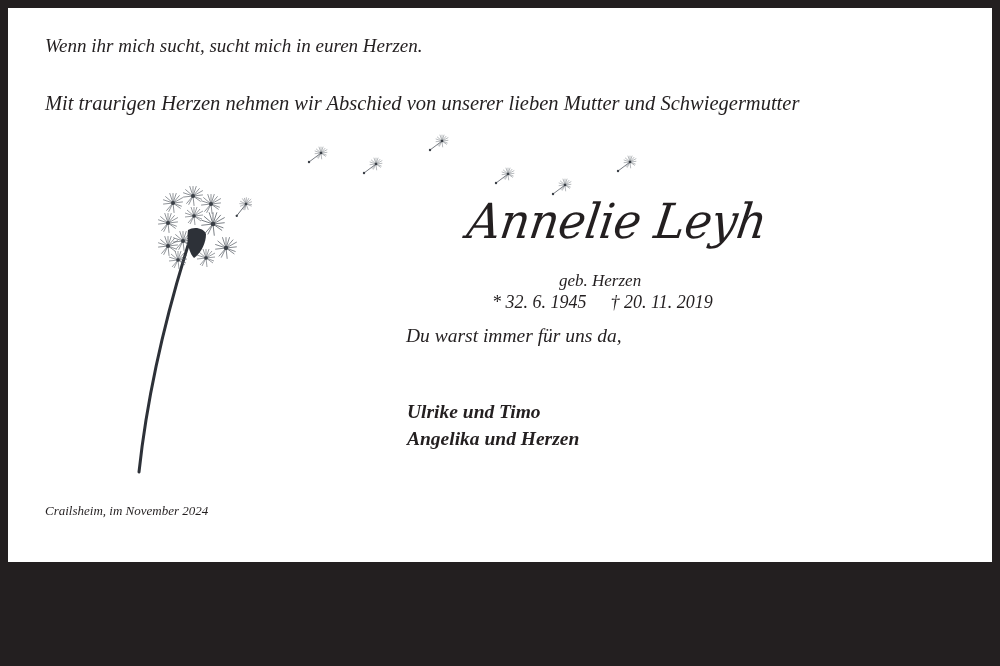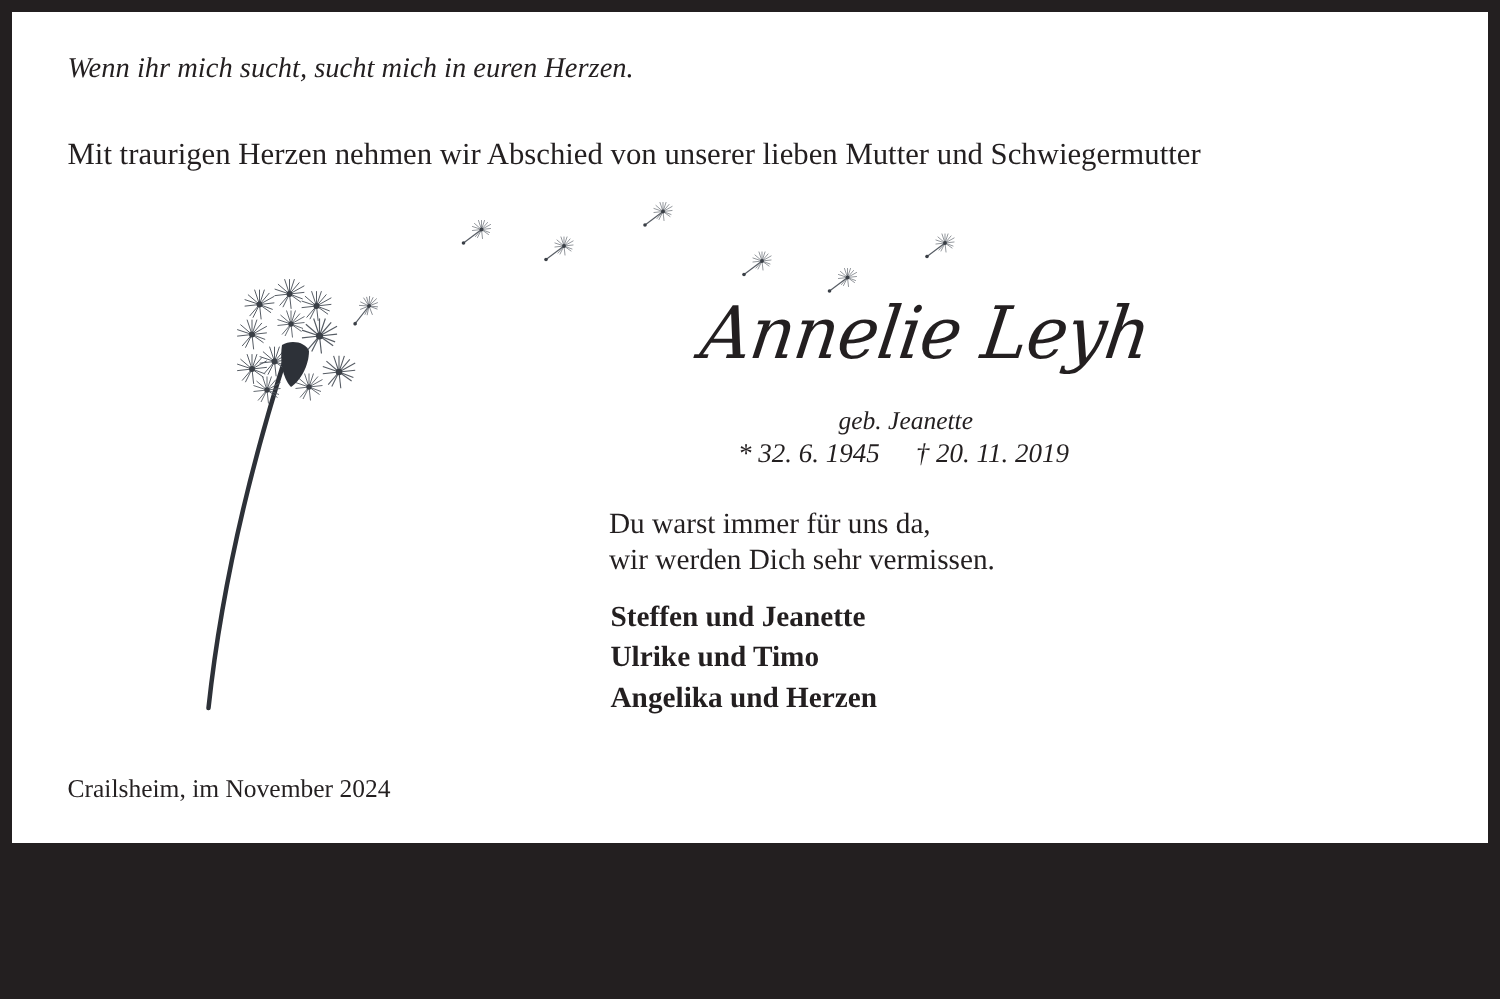--- a/index.html
+++ b/index.html
@@ -10,21 +10,21 @@
       overflow: hidden;
       font-family: "Liberation Serif", "DejaVu Serif", serif;
       color: #231f20;
     }
     .page {
       position: absolute;
       left: 8px; top: 8px;
       width: 984px; height: 554px;
       background: #ffffff;
     }
-    .abs { position: absolute; white-space: nowrap; }
+    .abs { position: absolute; white-space: nowrap; font-style: italic; }
     .motto {
       left: 37px; top: 27px;
       font-style: italic;
       font-size: 19px;
     }
     .intro {
       left: 37px; top: 84px;
       font-size: 20.5px;
     }
     .name {
@@ -43,33 +43,33 @@
       font-size: 17px;
     }
     .dates {
       left: 484px; top: 284px;
       font-style: italic;
       font-size: 18px;
       word-spacing: 0px;
     }
     .dates .gap { display: inline-block; width: 24px; }
     .verse {
-      left: 398px; top: 330px;
+      left: 398px; top: 316px;
       font-size: 19.5px;
       line-height: 24px;
     }
     .survivors {
       left: 399px; top: 390px;
       font-size: 19.5px;
       font-weight: bold;
       line-height: 27px;
     }
     .place {
-      left: 37px; top: 508px;
-      font-size: 17px;
+      left: 37px; top: 495px;
+      font-size: 13px;
     }
     .funeral {
       left: 37px; top: 545px;
       font-size: 19.5px;
       line-height: 24px;
     }
     .line { display: block; }
     svg.flower { position: absolute; left: 0; top: 0; }
   </style>
 </head>
@@ -146,31 +146,29 @@
       </g>
     <g transform="translate(622,154)">
         <use href="#seed"></use>
       </g>
   </svg>
 
   <div class="abs motto">Wenn ihr mich sucht, sucht mich in euren Herzen.</div>
   <div class="abs intro">Mit traurigen Herzen nehmen wir Abschied von unserer lieben Mutter und Schwiegermutter</div>
 
   <div class="abs name">Annelie Leyh</div>
-  <div class="abs maiden">geb. Jeanette</div>
+  <div class="abs maiden">geb. Herzen</div>
   <div class="abs dates">
     <span>* 32. 6. 1945</span><span class="gap"></span><span>† 20. 11. 2019</span>
   </div>
 
   <div class="abs verse">
     <span class="line">Du warst immer für uns da,</span>
-    <span class="line">wir werden Dich sehr vermissen.</span>
   </div>
 
   <div class="abs survivors">
-    <span class="line">Steffen und Jeanette</span>
     <span class="line">Ulrike und Timo</span>
     <span class="line">Angelika und Herzen</span>
   </div>
 
   <div class="abs place">Crailsheim, im November 2024</div>
 
 </div>
 
 </body></html>

